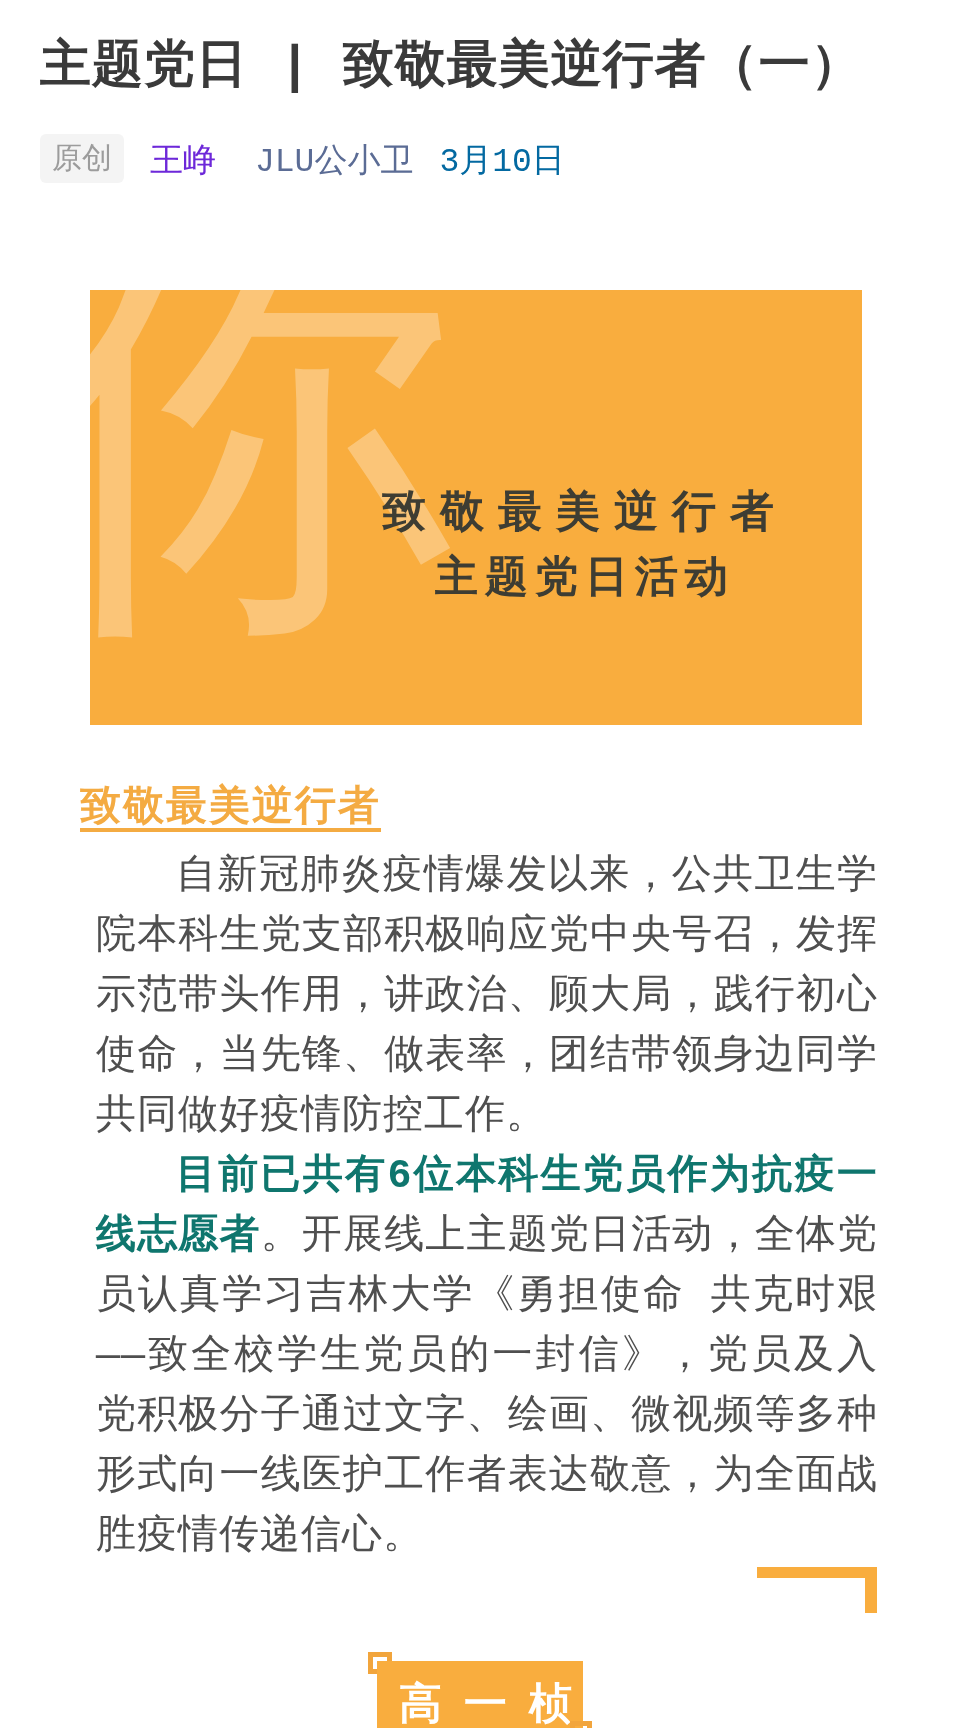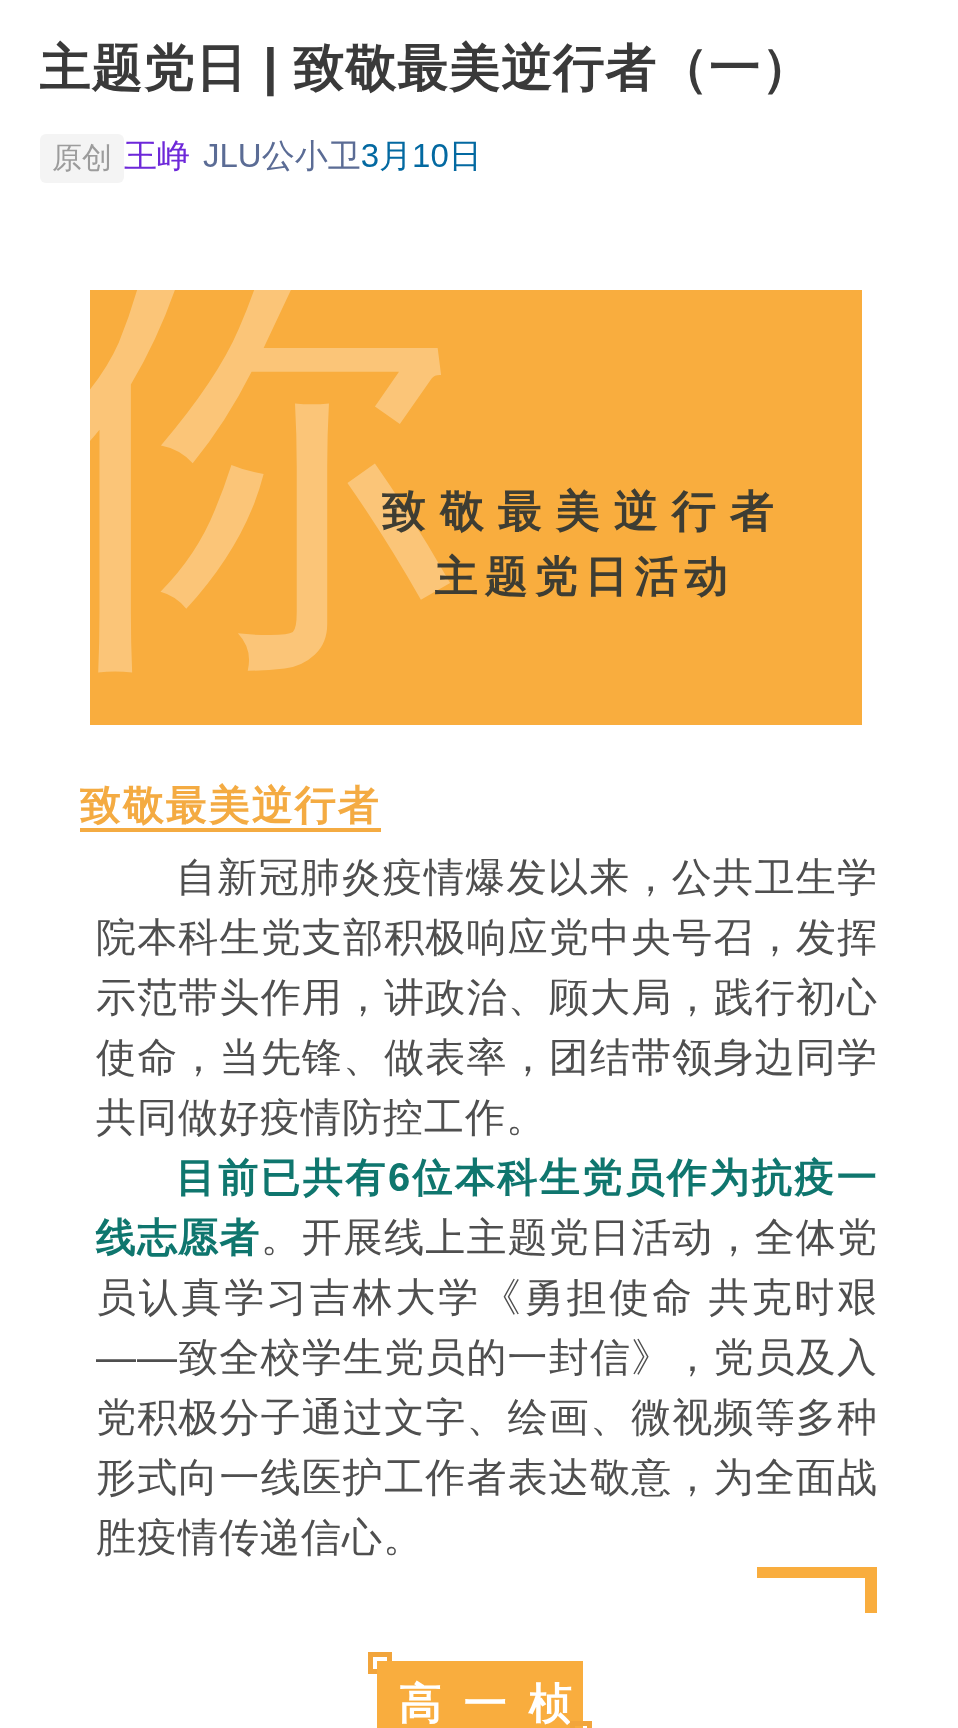--- a/index.html
+++ b/index.html
@@ -4,39 +4,40 @@
 <style>
   * { margin: 0; padding: 0; box-sizing: border-box; }
   html, body { background: #ffffff; }
   .page {
     position: relative;
     width: 958px;
     height: 1728px;
     margin: 0 auto;
     background: #ffffff;
     overflow: hidden;
-    font-family: Liberation Sans, sans-serif;
+    font-family: Liberation Mono, monospace;
   }
 
   
   .title {
     position: absolute;
     left: 40px; top: 36px;
     width: 880px;
     font-size: 51px;
     line-height: 64px;
     font-weight: 700;
     color: #3a3a3a;
     letter-spacing: 1px;
   }
   .byline {
     position: absolute;
     left: 40px; top: 134px;
     display: flex;
-    align-items: flex-start;
+    align-items: flex-end;
+    gap: 26px;
     font-size: 33px;
     white-space: nowrap;
   }
   .orig-badge {
     background: #f4f4f4;
     color: #9c9c9c;
     font-size: 30px;
     padding: 4px 12px;
     border-radius: 6px;
   }

